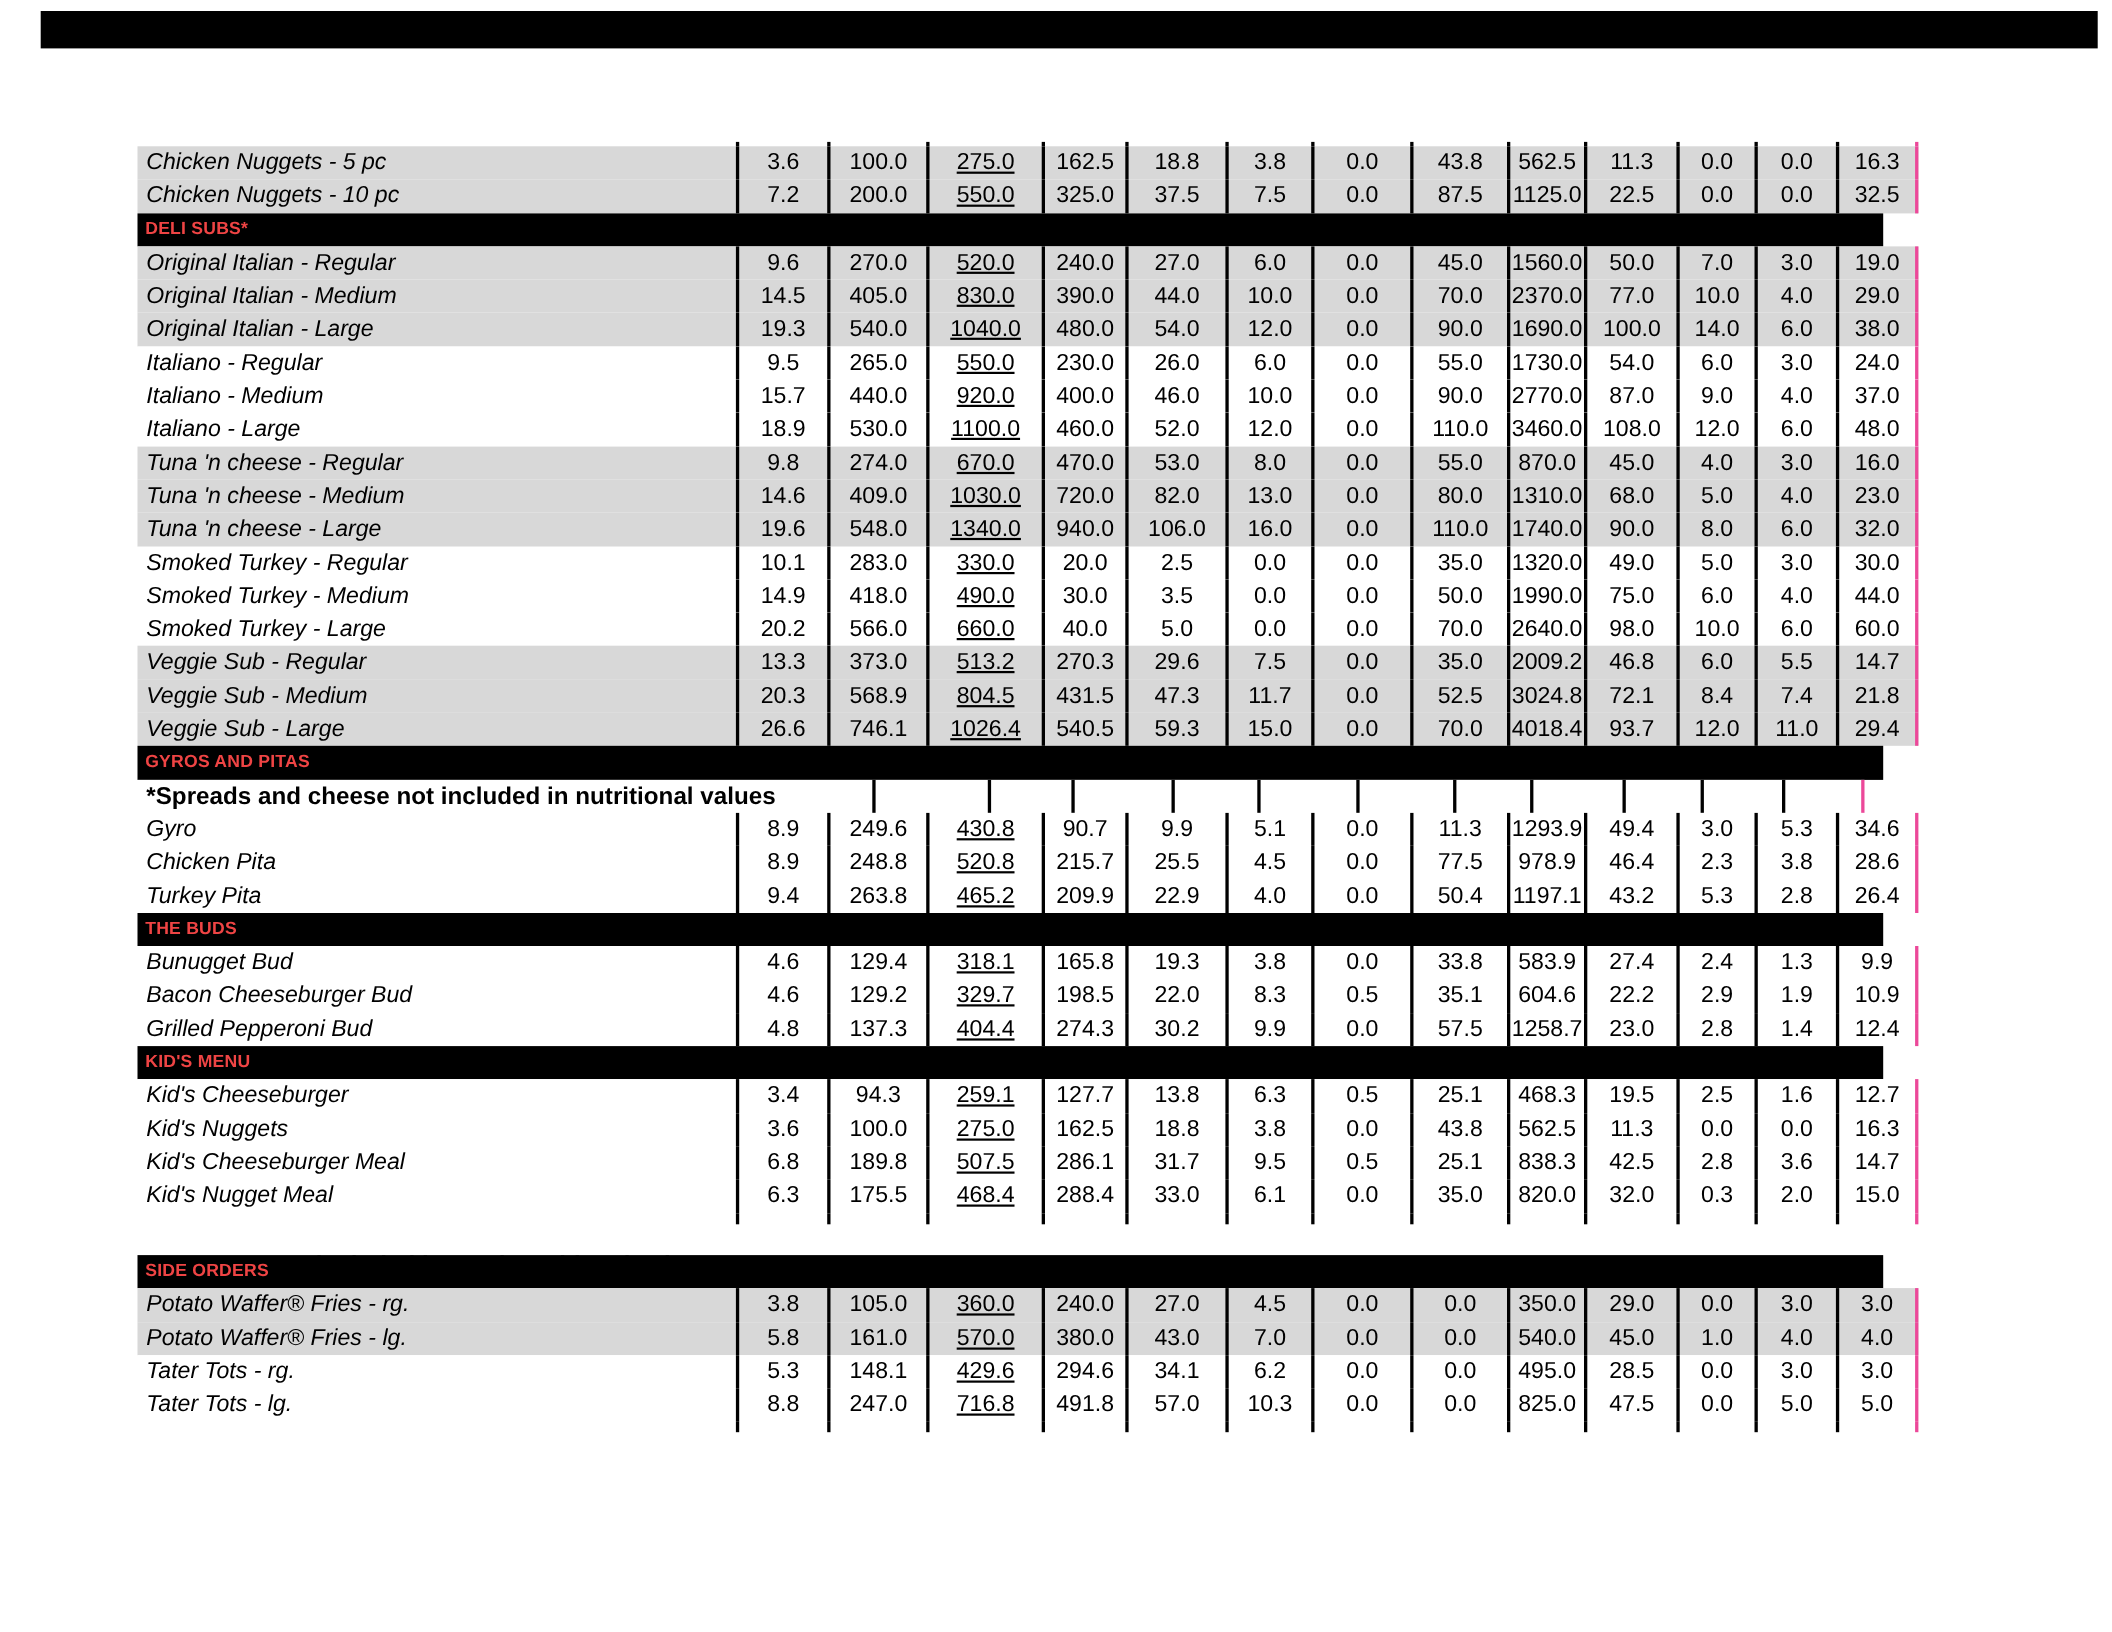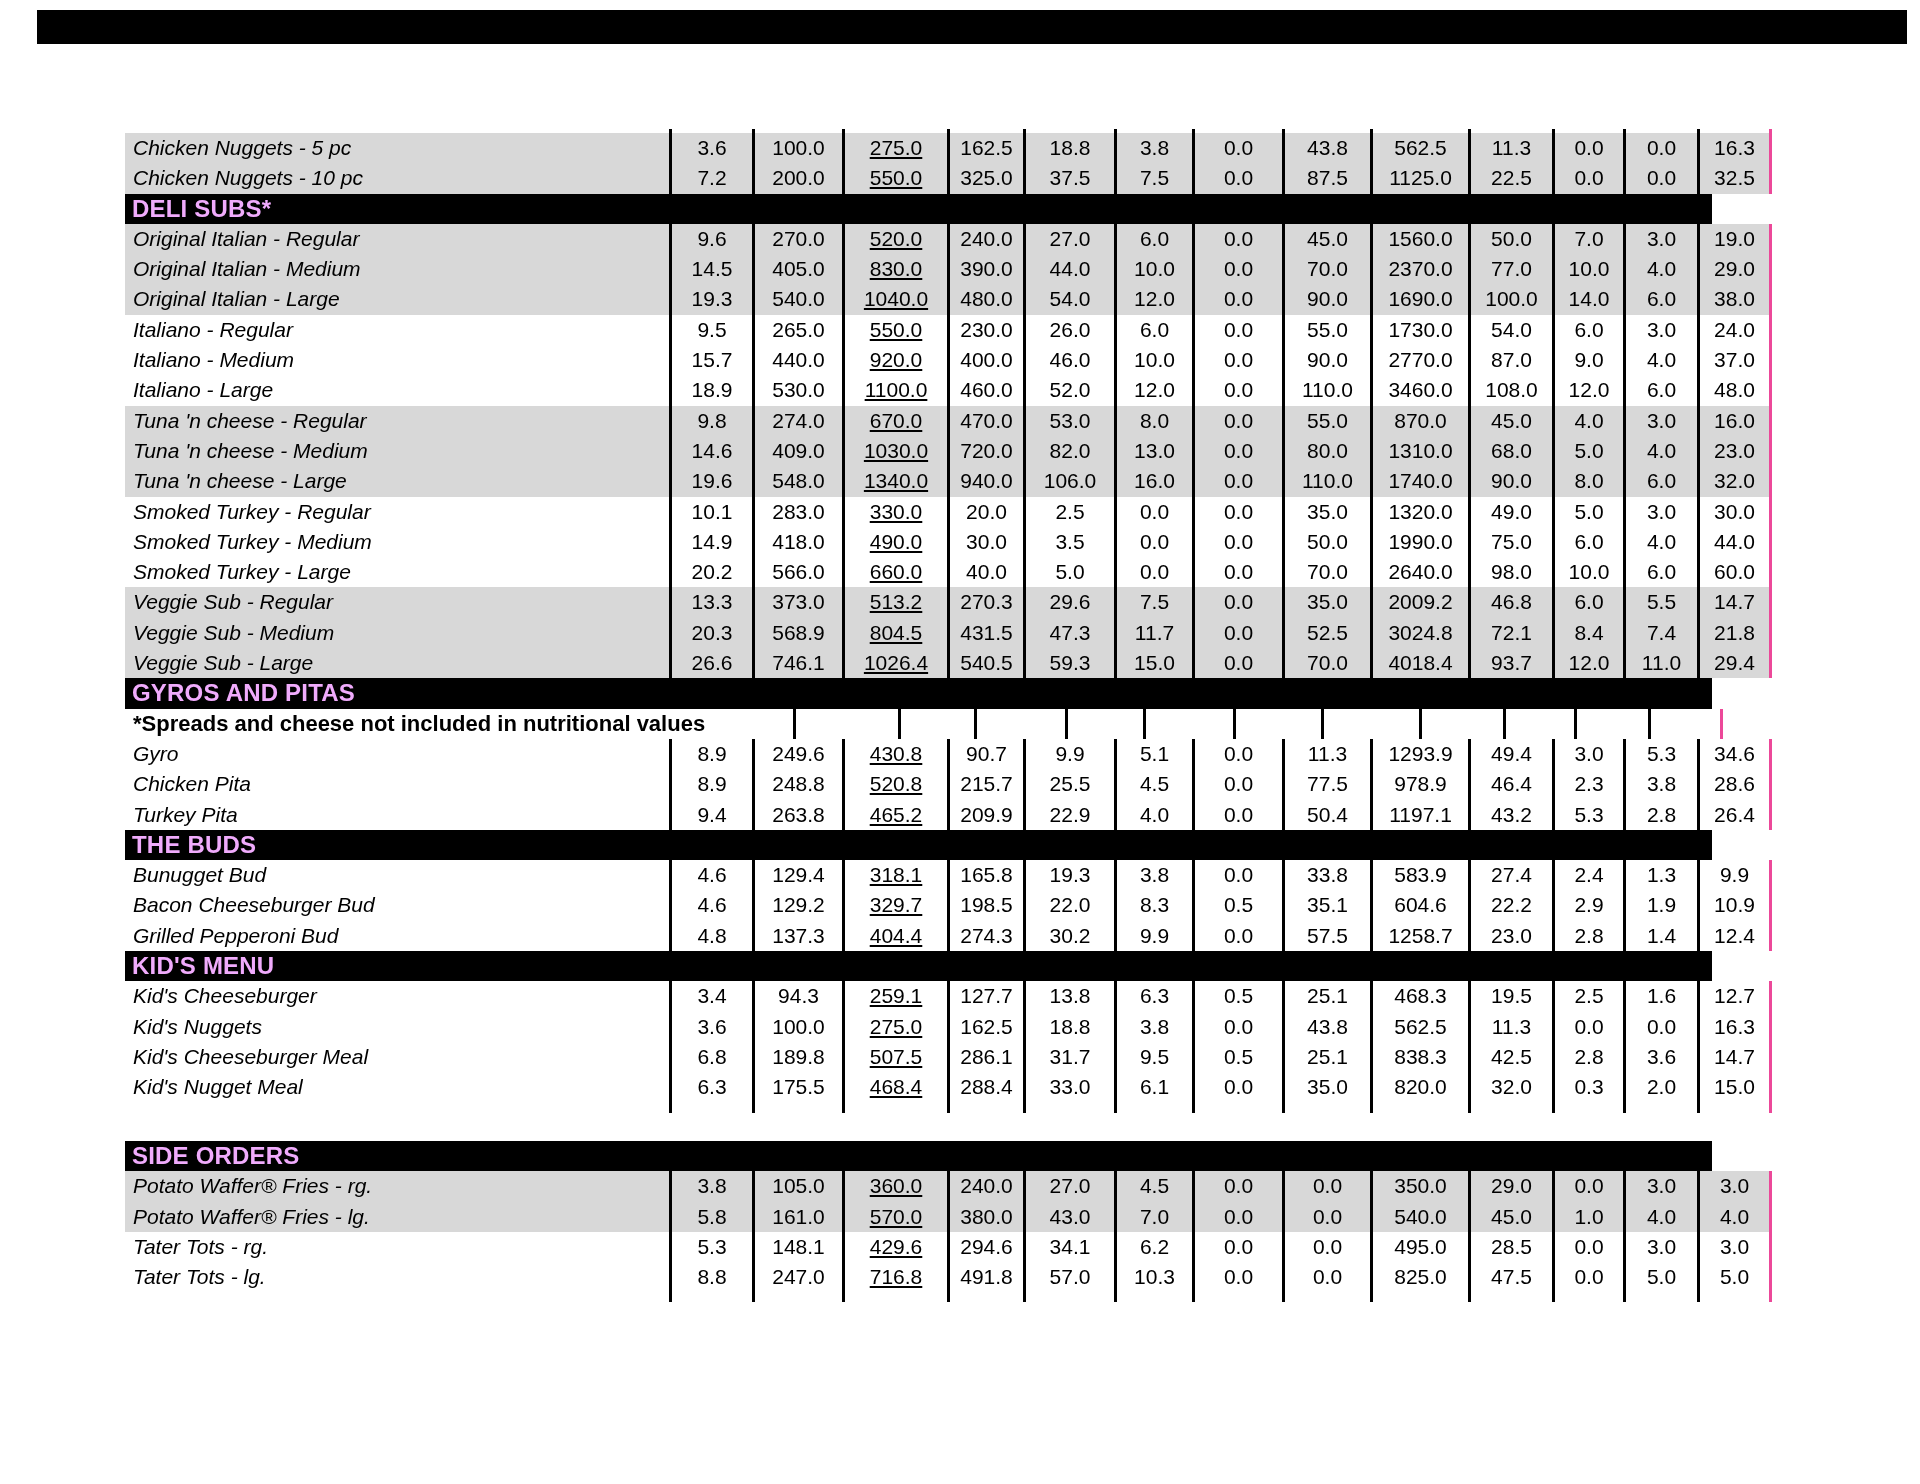--- a/index.html
+++ b/index.html
@@ -16,30 +16,30 @@
   .trow{display:flex;height:30.3px;}
   .trow.stub-top{height:4px;}
   .trow.stub-bottom{height:10px;}
   .cell{
     box-sizing:border-box;overflow:hidden;white-space:nowrap;
     font-size:21px;line-height:30.3px;height:100%;
   }
   .c0{width:544px;font-style:italic;}
   .c1{width:83px;}  .c2{width:90px;}  .c3{width:105px;text-decoration:underline;}  .c4{width:76px;}
   .c5{width:91px;}  .c6{width:78px;}  .c7{width:90px;}  .c8{width:88px;}
-  .c9{width:98px;}  .c10{width:84px;} .c11{width:71px;} .c12{width:74px;}
+  .c9{width:70px;}  .c10{width:84px;} .c11{width:71px;} .c12{width:74px;}
   .c13{width:75px;}
   .name{padding-left:8px;text-align:left;}
   .num{border-left:3px solid #000;text-align:center;}
   .rborder{border-right:3px solid #ec4899;}
   .gray{background:#d8d8d8;}
   .white{background:#ffffff;}
   .section{background:#000;width:1587px;height:30.3px;}
   .seclabel{
-    color:#f0abfc;font-weight:bold;font-size:24px;line-height:30.3px;
+    color:#ef4444;font-weight:bold;font-size:16px;line-height:30.3px;
     padding-left:7px;letter-spacing:0.2px;white-space:nowrap;
   }
   .merged{
     width:668px;font-weight:bold;font-size:22px;padding-left:8px;
     background:#fff;text-align:left;
   }
   .note-standalone{
     position:absolute;left:133px;top:1136px;font-weight:bold;font-size:22px;
     line-height:28px;white-space:nowrap;
   }

